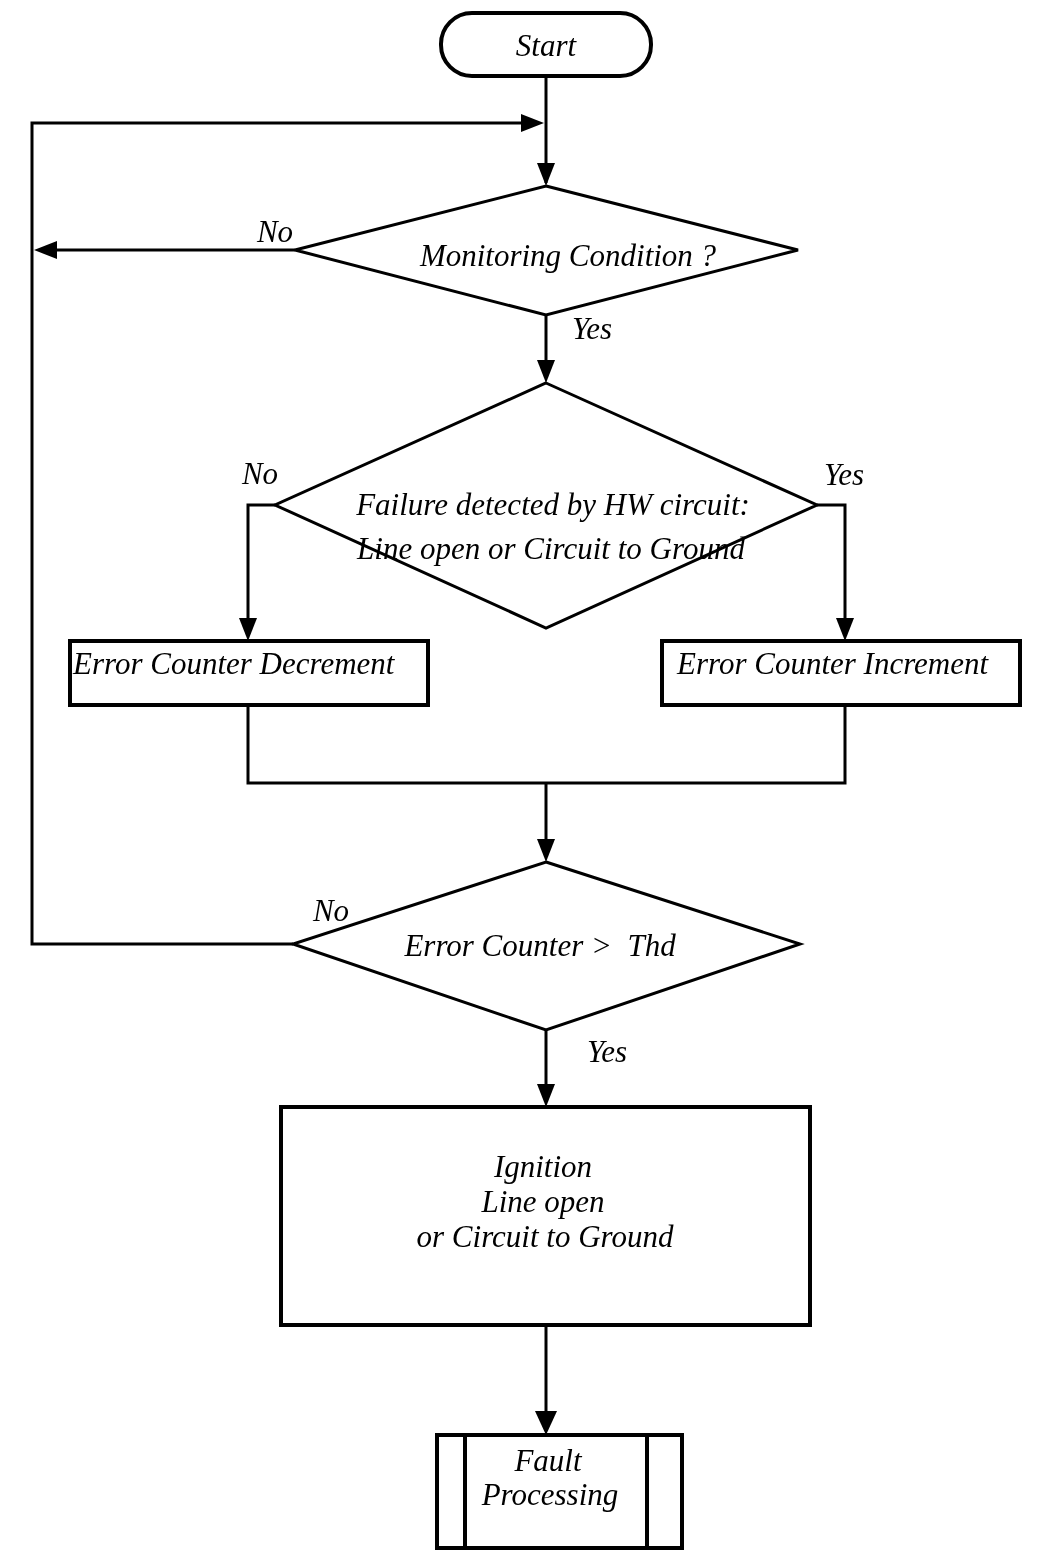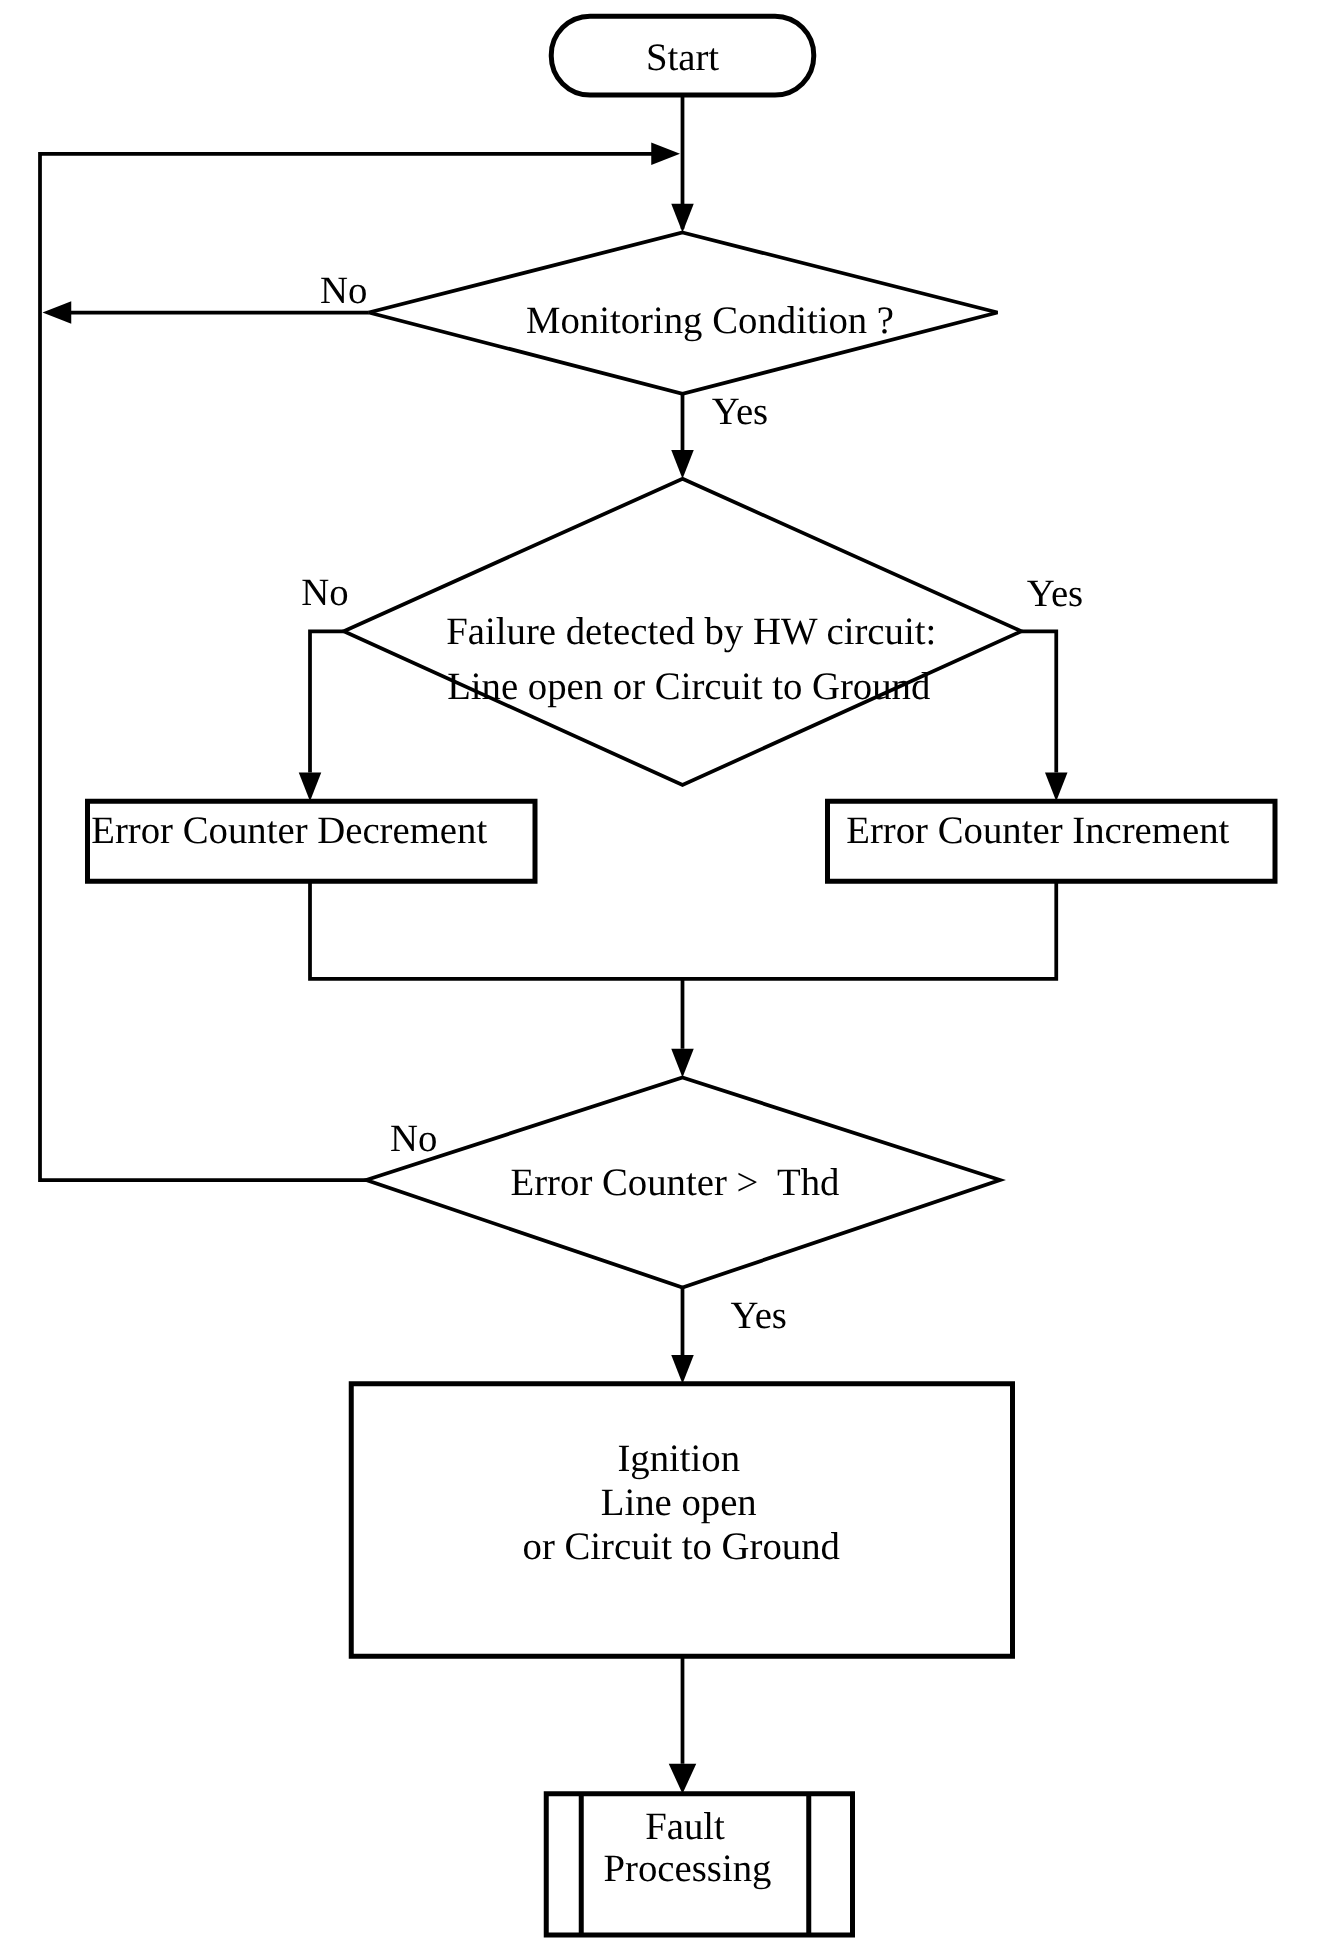--- a/index.html
+++ b/index.html
@@ -5,20 +5,21 @@
   html, body {
     margin: 0;
     padding: 0;
     background: #ffffff;
   }
   .page {
     width: 1056px;
     height: 1564px;
     background: #ffffff;
     position: relative;
+    font-style: italic;
   }
   svg { display: block; }
   .edge {
     stroke: #000000;
     stroke-width: 3;
     fill: none;
   }
   .rail {
     stroke: #000000;
     stroke-width: 3;

